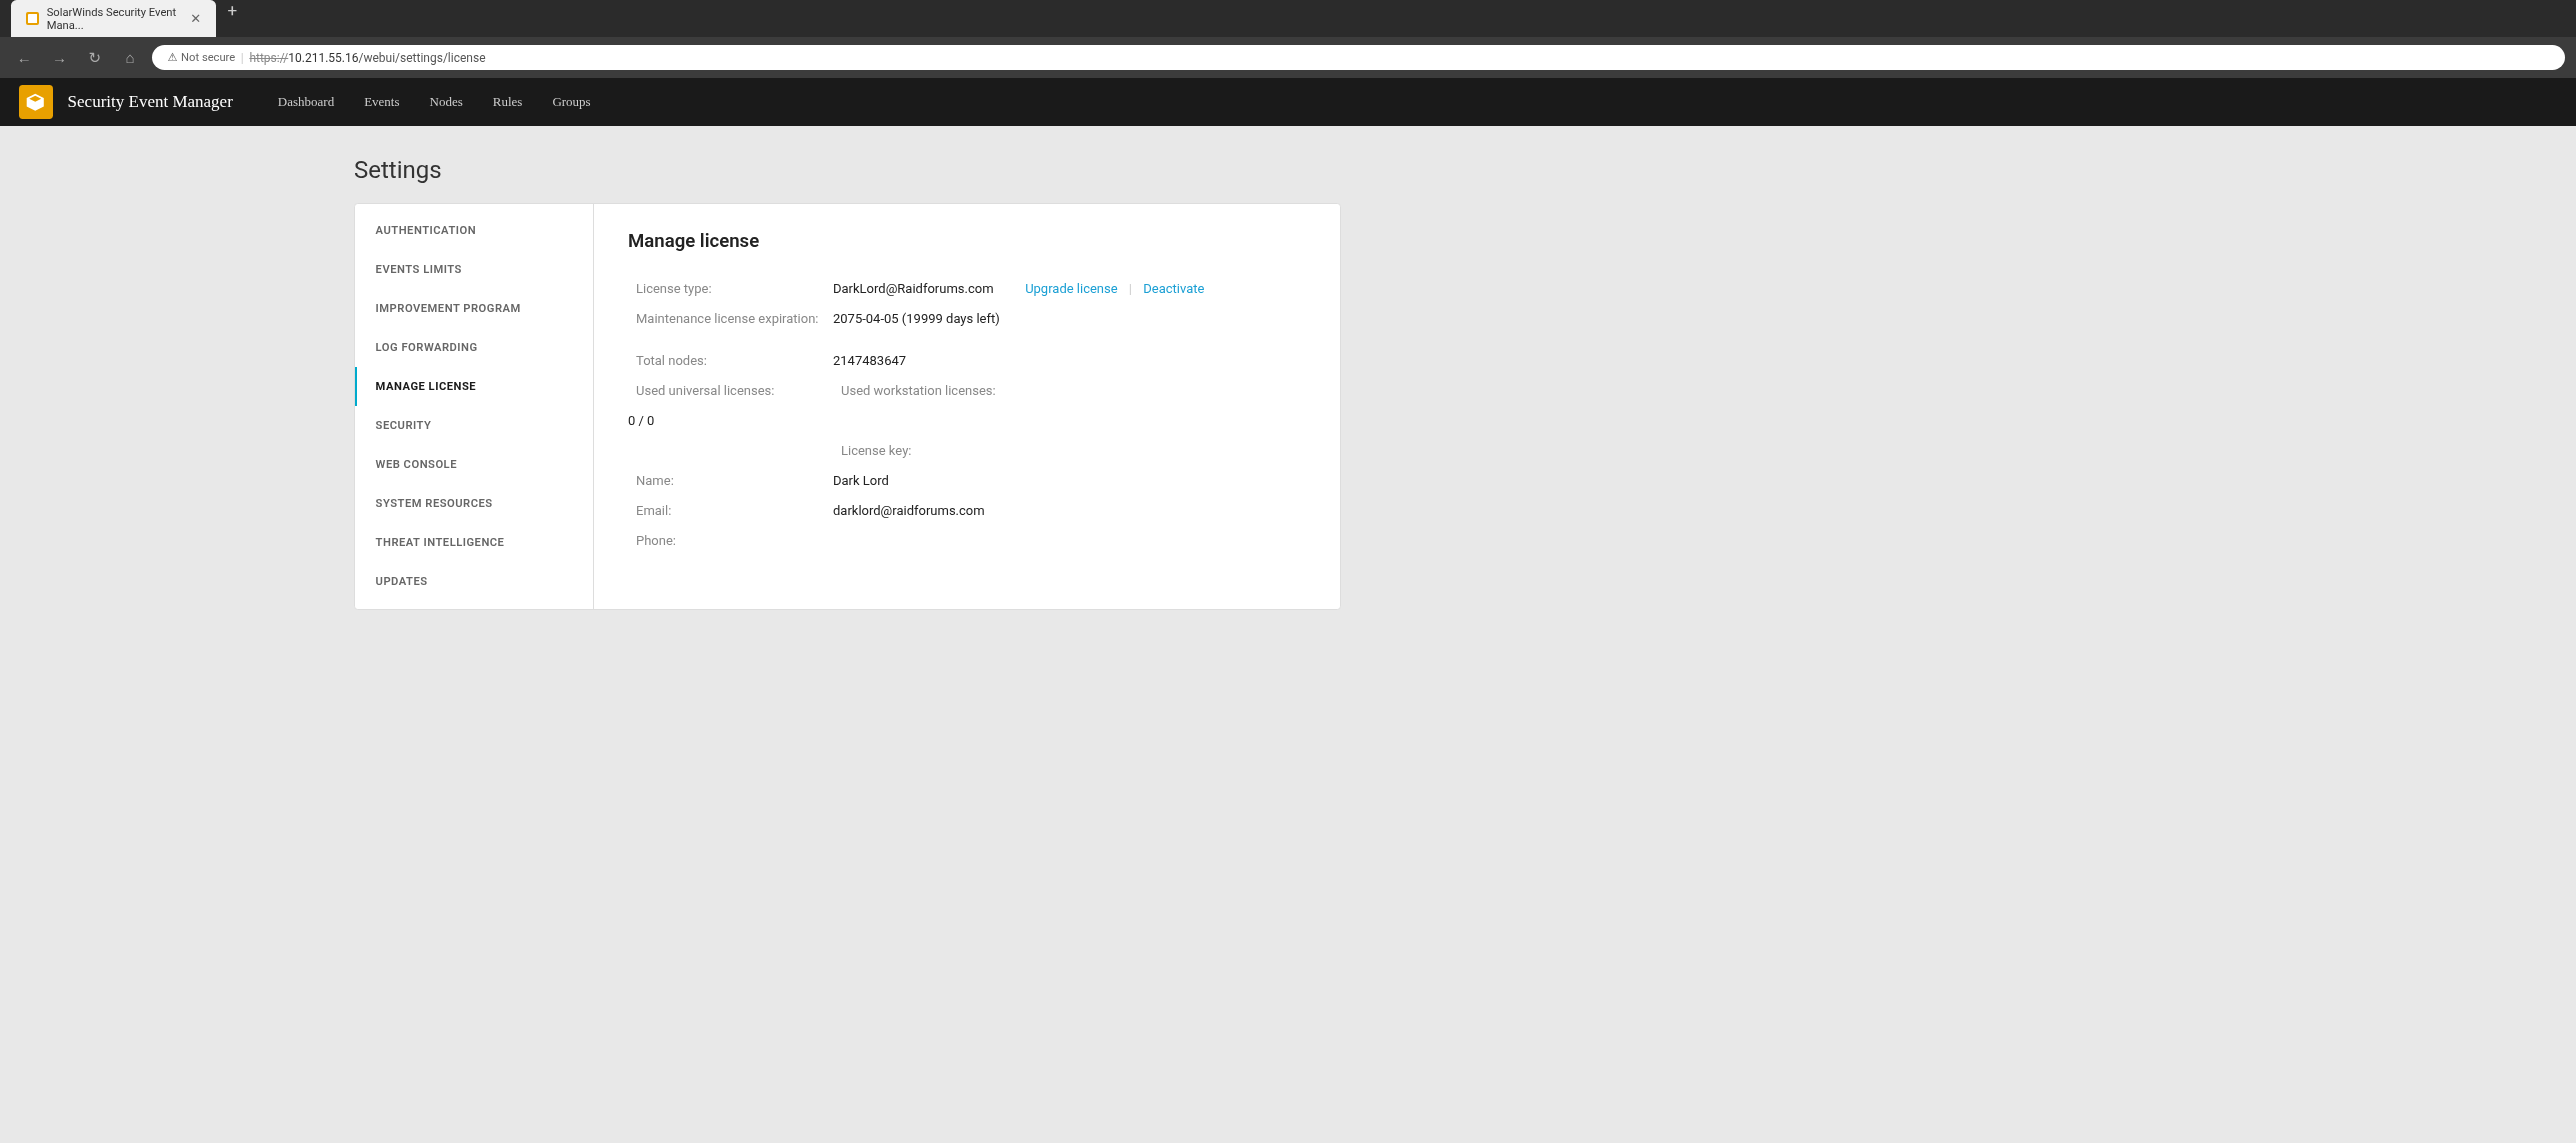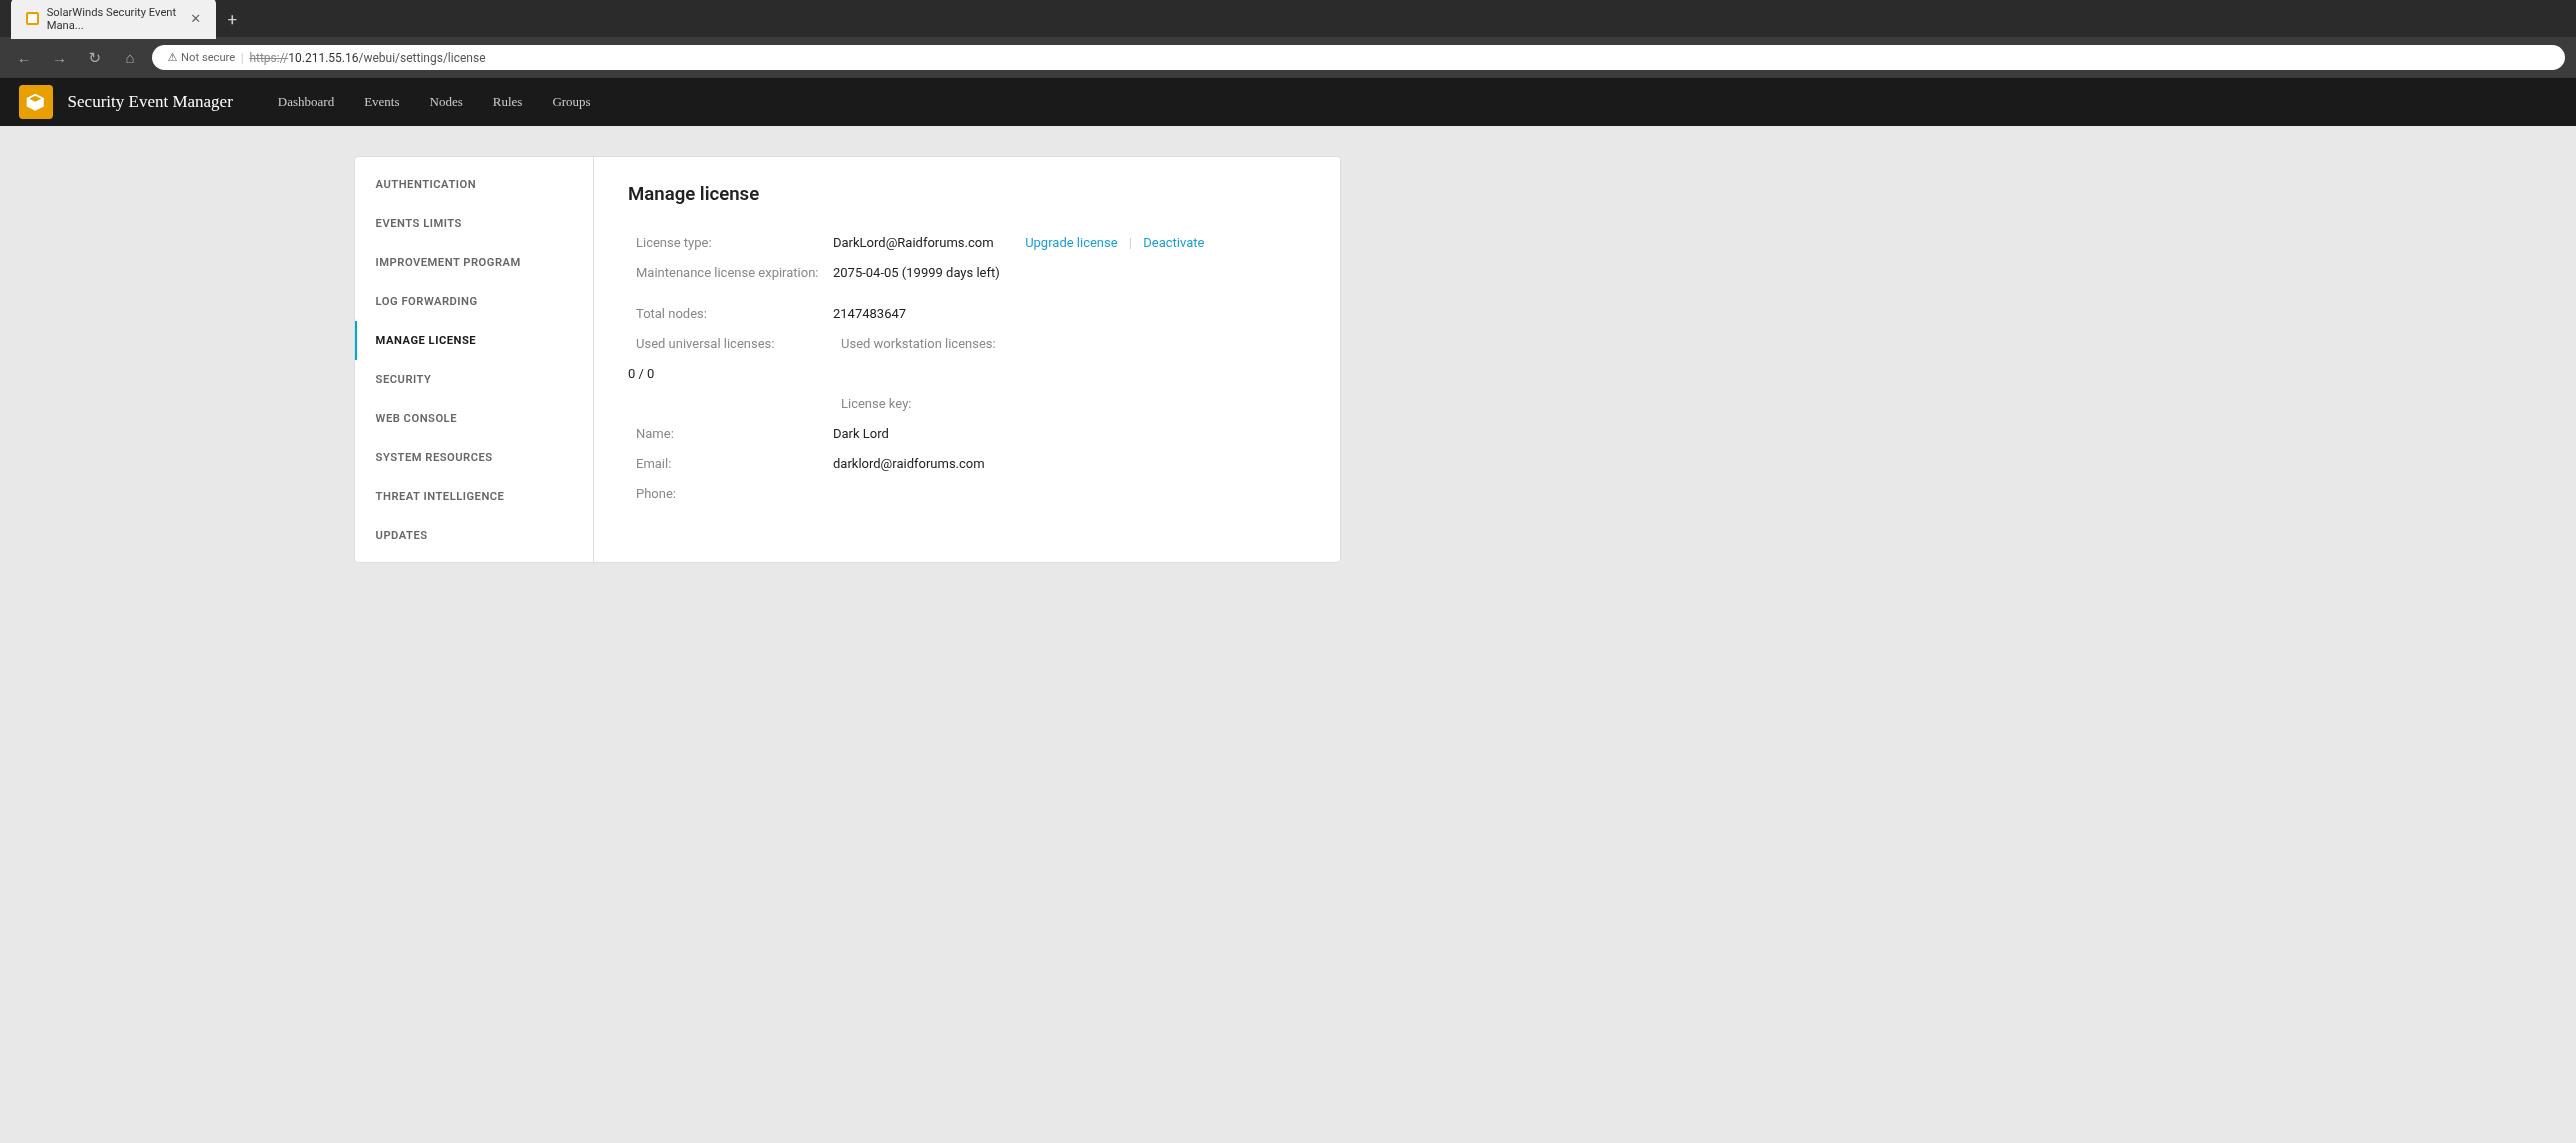--- a/index.html
+++ b/index.html
@@ -1,19 +1,19 @@
 <!DOCTYPE html>
 <html style="font-size:15px"><head>
   <meta charset="utf-8">
   <style>
     * { margin: 0; padding: 0; box-sizing: border-box; }
     body { font-family: -apple-system, BlinkMacSystemFont, 'Segoe UI', Roboto, sans-serif; background: #e8e8e8; font-size: 13px; }
 
     
-    .browser-chrome { background: #2b2b2b; height: 37px; display: flex; align-items: center; padding: 0 11.2px; gap: 7.5px; }
+    .browser-chrome { background: #2b2b2b; height: 37px; display: flex; padding: 0 11.2px; gap: 7.5px; }
     .browser-tab { background: #f0f0f0; border-radius: 5.6px 5.6px 0 0; padding: 7.5px 15px; display: flex; align-items: center; gap: 7.5px; font-size: 11.2px; color: #333; max-width: 205px; }
     .tab-favicon { width: 13px; height: 13px; background: #e8a000; border-radius: 1.9px; display: flex; align-items: center; justify-content: center; flex-shrink: 0; }
     .tab-favicon svg { width: 9.3px; height: 9.3px; fill: white; }
     .tab-close { margin-left: auto; color: #666; cursor: pointer; font-size: 13px; }
     .tab-new { color: #ccc; font-size: 17px; cursor: pointer; margin-left: 3.7px; }
 
     .browser-nav { background: #3c3c3c; height: 41px; display: flex; align-items: center; padding: 0 11.2px; gap: 9.3px; }
     .nav-btn { background: none; border: none; color: #aaa; cursor: pointer; font-size: 15px; width: 26px; height: 26px; display: flex; align-items: center; justify-content: center; border-radius: 50%; }
     .address-bar { flex: 1; background: #fff; border: none; border-radius: 18.6px; padding: 5.6px 15px; font-size: 12px; color: #333; display: flex; align-items: center; gap: 7.5px; }
     .address-bar-inner { display: flex; align-items: center; gap: 5.6px; width: 100%; }
@@ -96,20 +96,21 @@
   </div>
   <span class="app-title">Security Event Manager</span>
   <a class="nav-link">Dashboard</a>
   <a class="nav-link">Events</a>
   <a class="nav-link">Nodes</a>
   <a class="nav-link">Rules</a>
   <a class="nav-link">Groups</a>
 </div>
 
 <div class="main-content">
+  <h1 class="page-title">Settings</h1>
 
   <div class="settings-container">
 
     <div class="settings-sidebar">
       <div class="sidebar-item">AUTHENTICATION</div>
       <div class="sidebar-item">EVENTS LIMITS</div>
       <div class="sidebar-item">IMPROVEMENT PROGRAM</div>
       <div class="sidebar-item">LOG FORWARDING</div>
       <div class="sidebar-item active">MANAGE LICENSE</div>
       <div class="sidebar-item">SECURITY</div>

